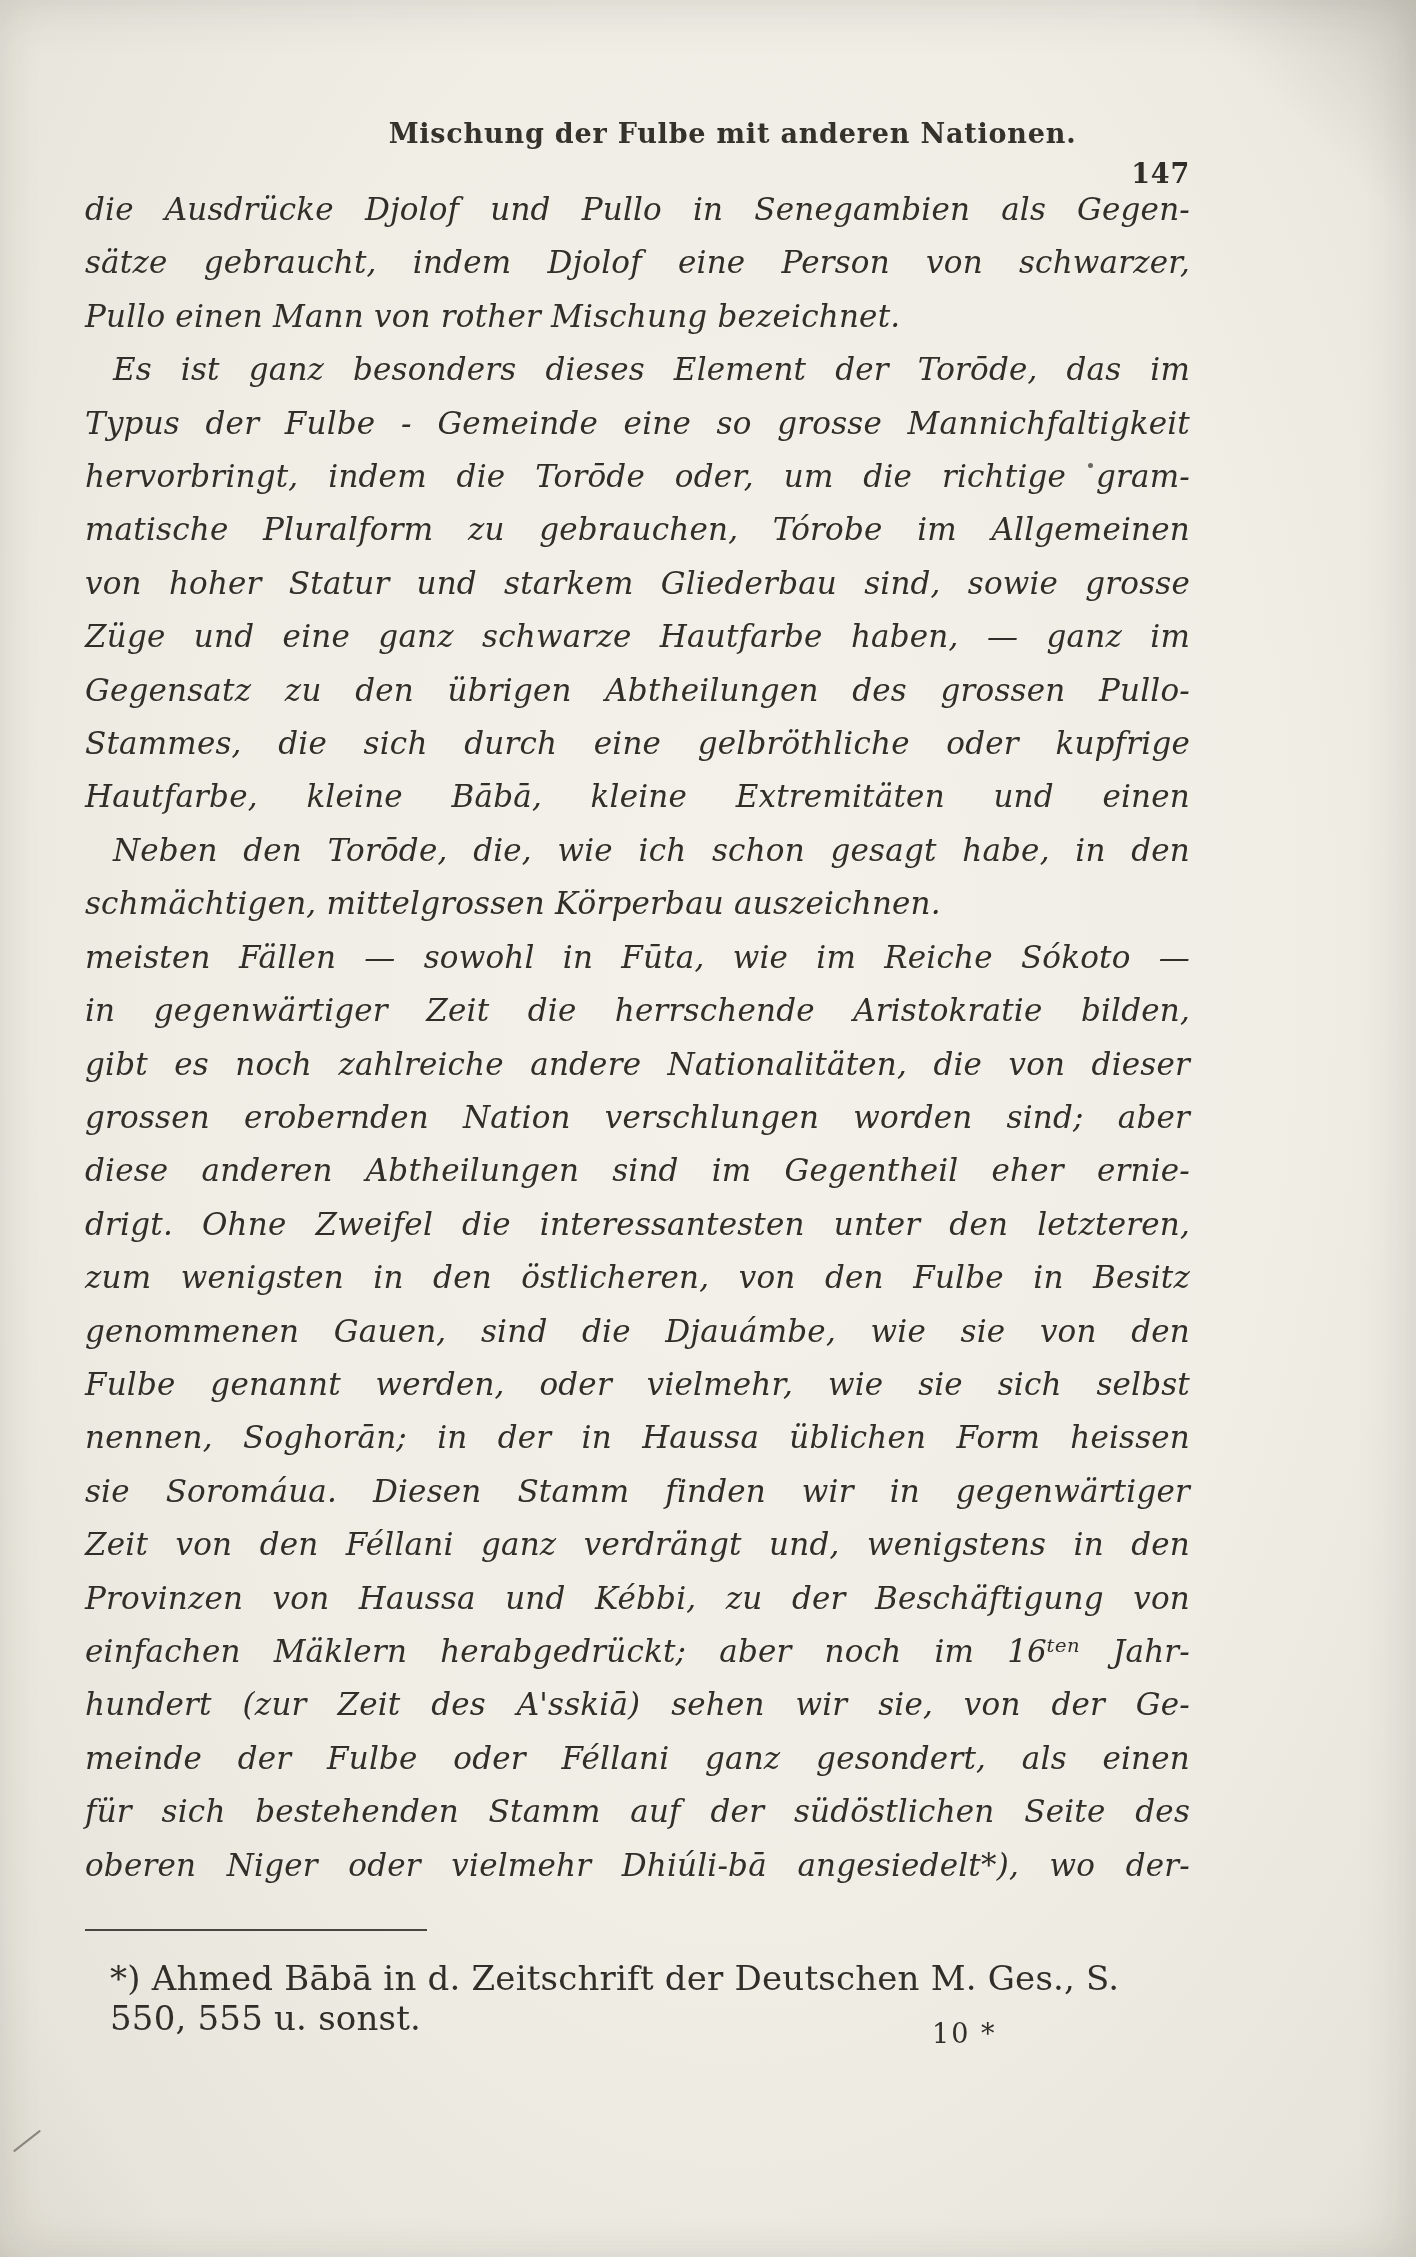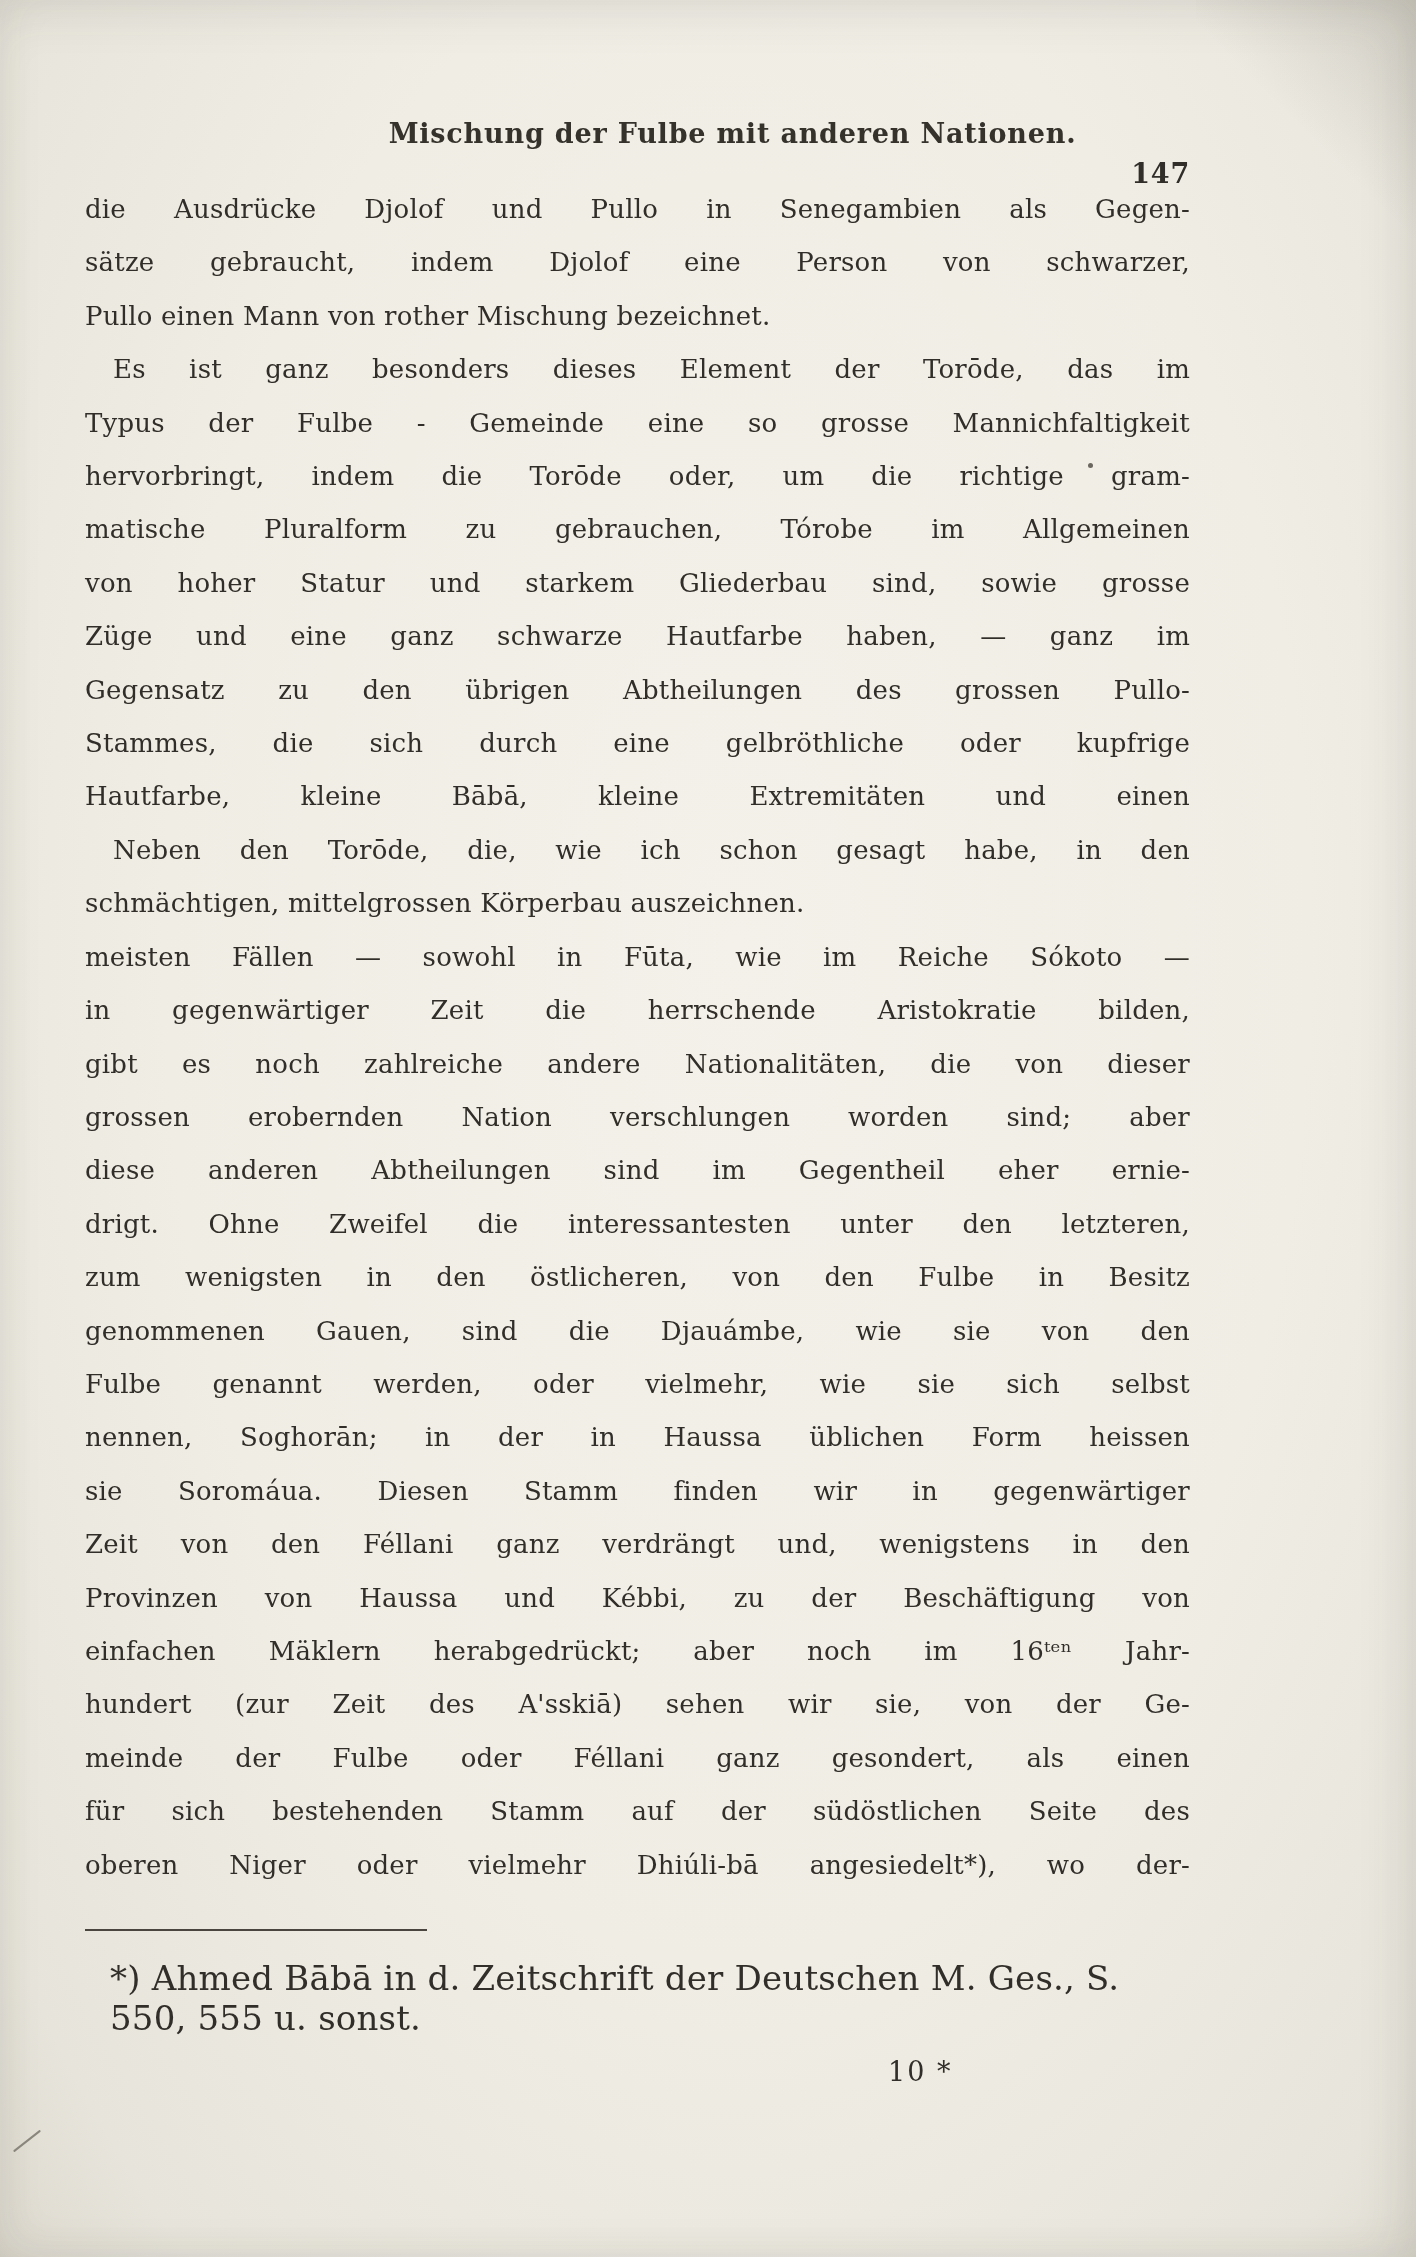--- a/index.html
+++ b/index.html
@@ -54,23 +54,24 @@
     right: 0;
     top: 0;
     font-weight: 600;
     margin-top: 40px;
   }
   .body-text {
     position: absolute;
     top: 183px;
     left: 85px;
     width: 1105px;
-    font-size: 26px;
+    font-size: 31px;
     line-height: 53.4px;
     letter-spacing: 0.2px;
+    font-style: italic;
   }
   .line {
     text-align: justify;
     text-align-last: justify;
     white-space: normal;
   }
   .line.indent {
     text-indent: 28px;
   }
   .line.para-end {
@@ -91,24 +92,23 @@
     width: 1105px;
     padding-left: 32px;
     box-sizing: border-box;
     font-size: 34px;
     line-height: 40px;
     letter-spacing: 0.2px;
   }
   .signature {
     position: absolute;
     top: 2018px;
-    left: 888px;
+    left: 932px;
     font-size: 27px;
     letter-spacing: 2px;
-    margin-top: 38px;
   }
   .pen-mark {
     position: absolute;
     left: 10px;
     top: 2140px;
     width: 34px;
     height: 2px;
     background: #8a867d;
     transform: rotate(-38deg);
     border-radius: 2px;

